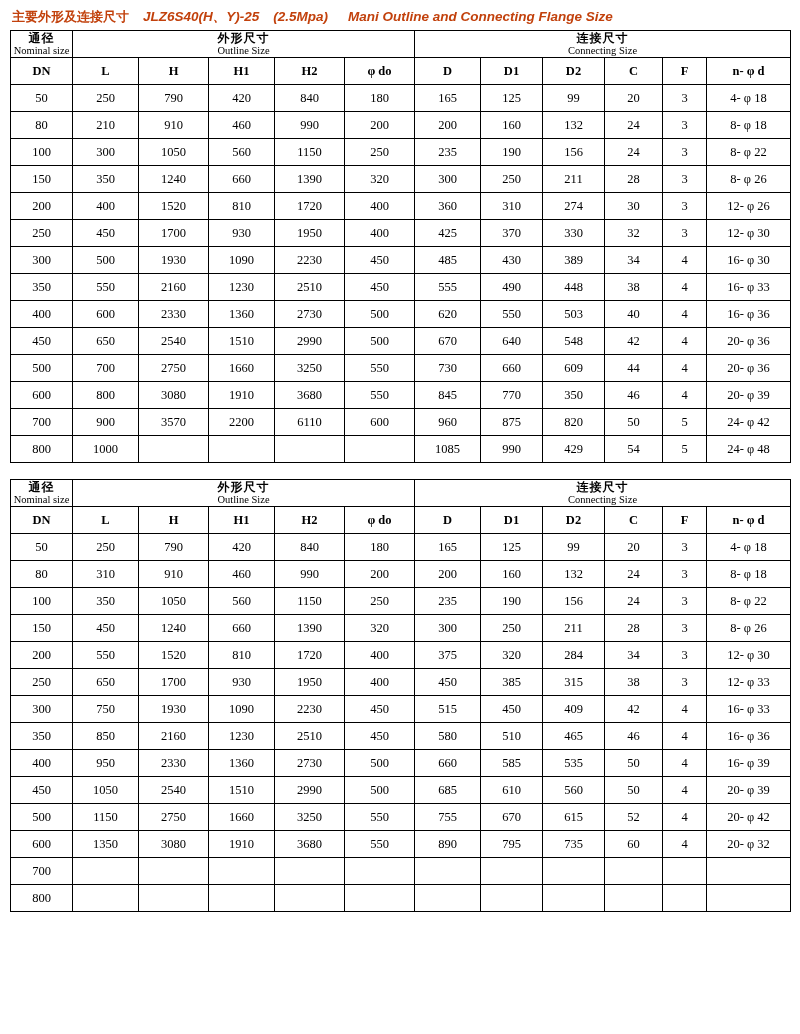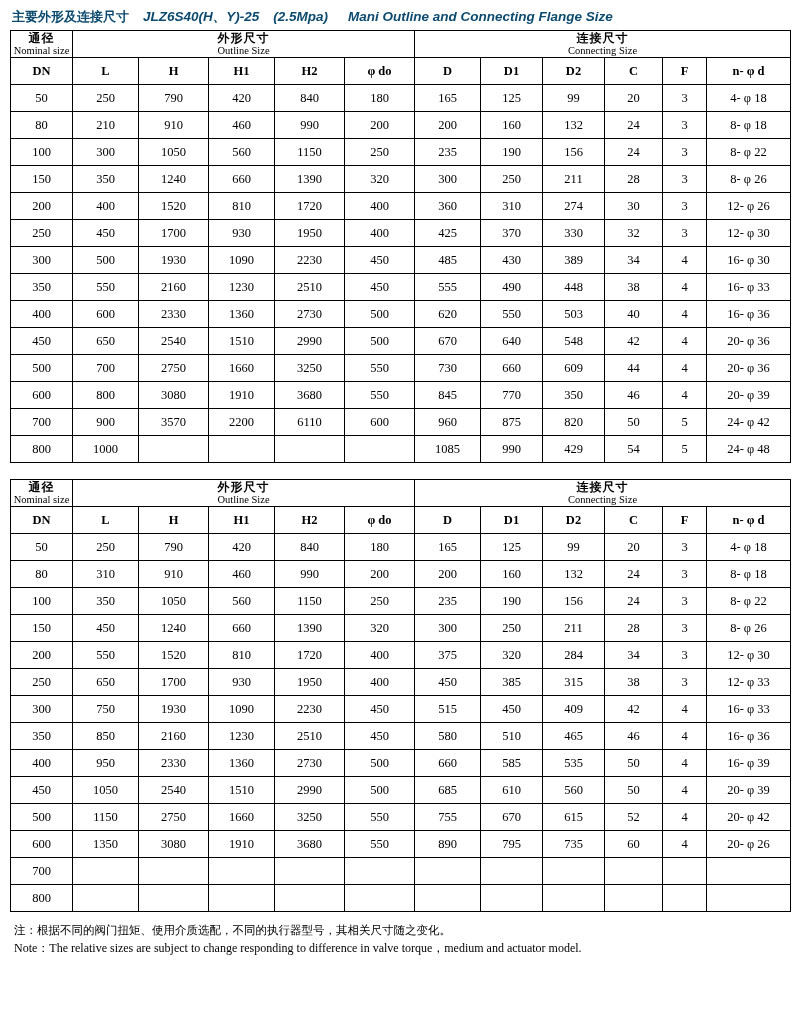--- a/index.html
+++ b/index.html
@@ -16,21 +16,21 @@
   }
   .page {
     width: 800px;
     box-sizing: border-box;
     padding: 6px 10px 4px 10px;
   }
   .section-title {
     font-family: "Liberation Sans", sans-serif;
     font-weight: bold;
     font-style: italic;
-    color: #0c4a6e;
+    color: #c2410c;
     font-size: 13.5px;
     letter-spacing: 0px;
     white-space: nowrap;
     padding: 2px 0 4px 2px;
   }
   .section-title .cn {
     font-family: "DejaVu Sans", sans-serif;
     font-style: normal;
     font-weight: bold;
     font-size: 13px;
@@ -556,21 +556,21 @@
           <td>1350</td>
           <td>3080</td>
           <td>1910</td>
           <td>3680</td>
           <td>550</td>
           <td>890</td>
           <td>795</td>
           <td>735</td>
           <td>60</td>
           <td>4</td>
-          <td>20- φ 26</td>
+          <td>20- φ 32</td>
         </tr>
       <tr>
           <td>700</td>
           <td></td>
           <td></td>
           <td></td>
           <td></td>
           <td></td>
           <td></td>
           <td></td>
@@ -589,18 +589,14 @@
           <td></td>
           <td></td>
           <td></td>
           <td></td>
           <td></td>
           <td></td>
         </tr>
     </tbody>
   </table>
 
-  <div class="note">
-    <div class="l1">注：根据不同的阀门扭矩、使用介质选配，不同的执行器型号，其相关尺寸随之变化。</div>
-    <div class="l2">Note：The relative sizes are subject to change responding to difference in valve torque，medium and actuator model.</div>
-  </div>
 
 </div>
 
 </body></html>

